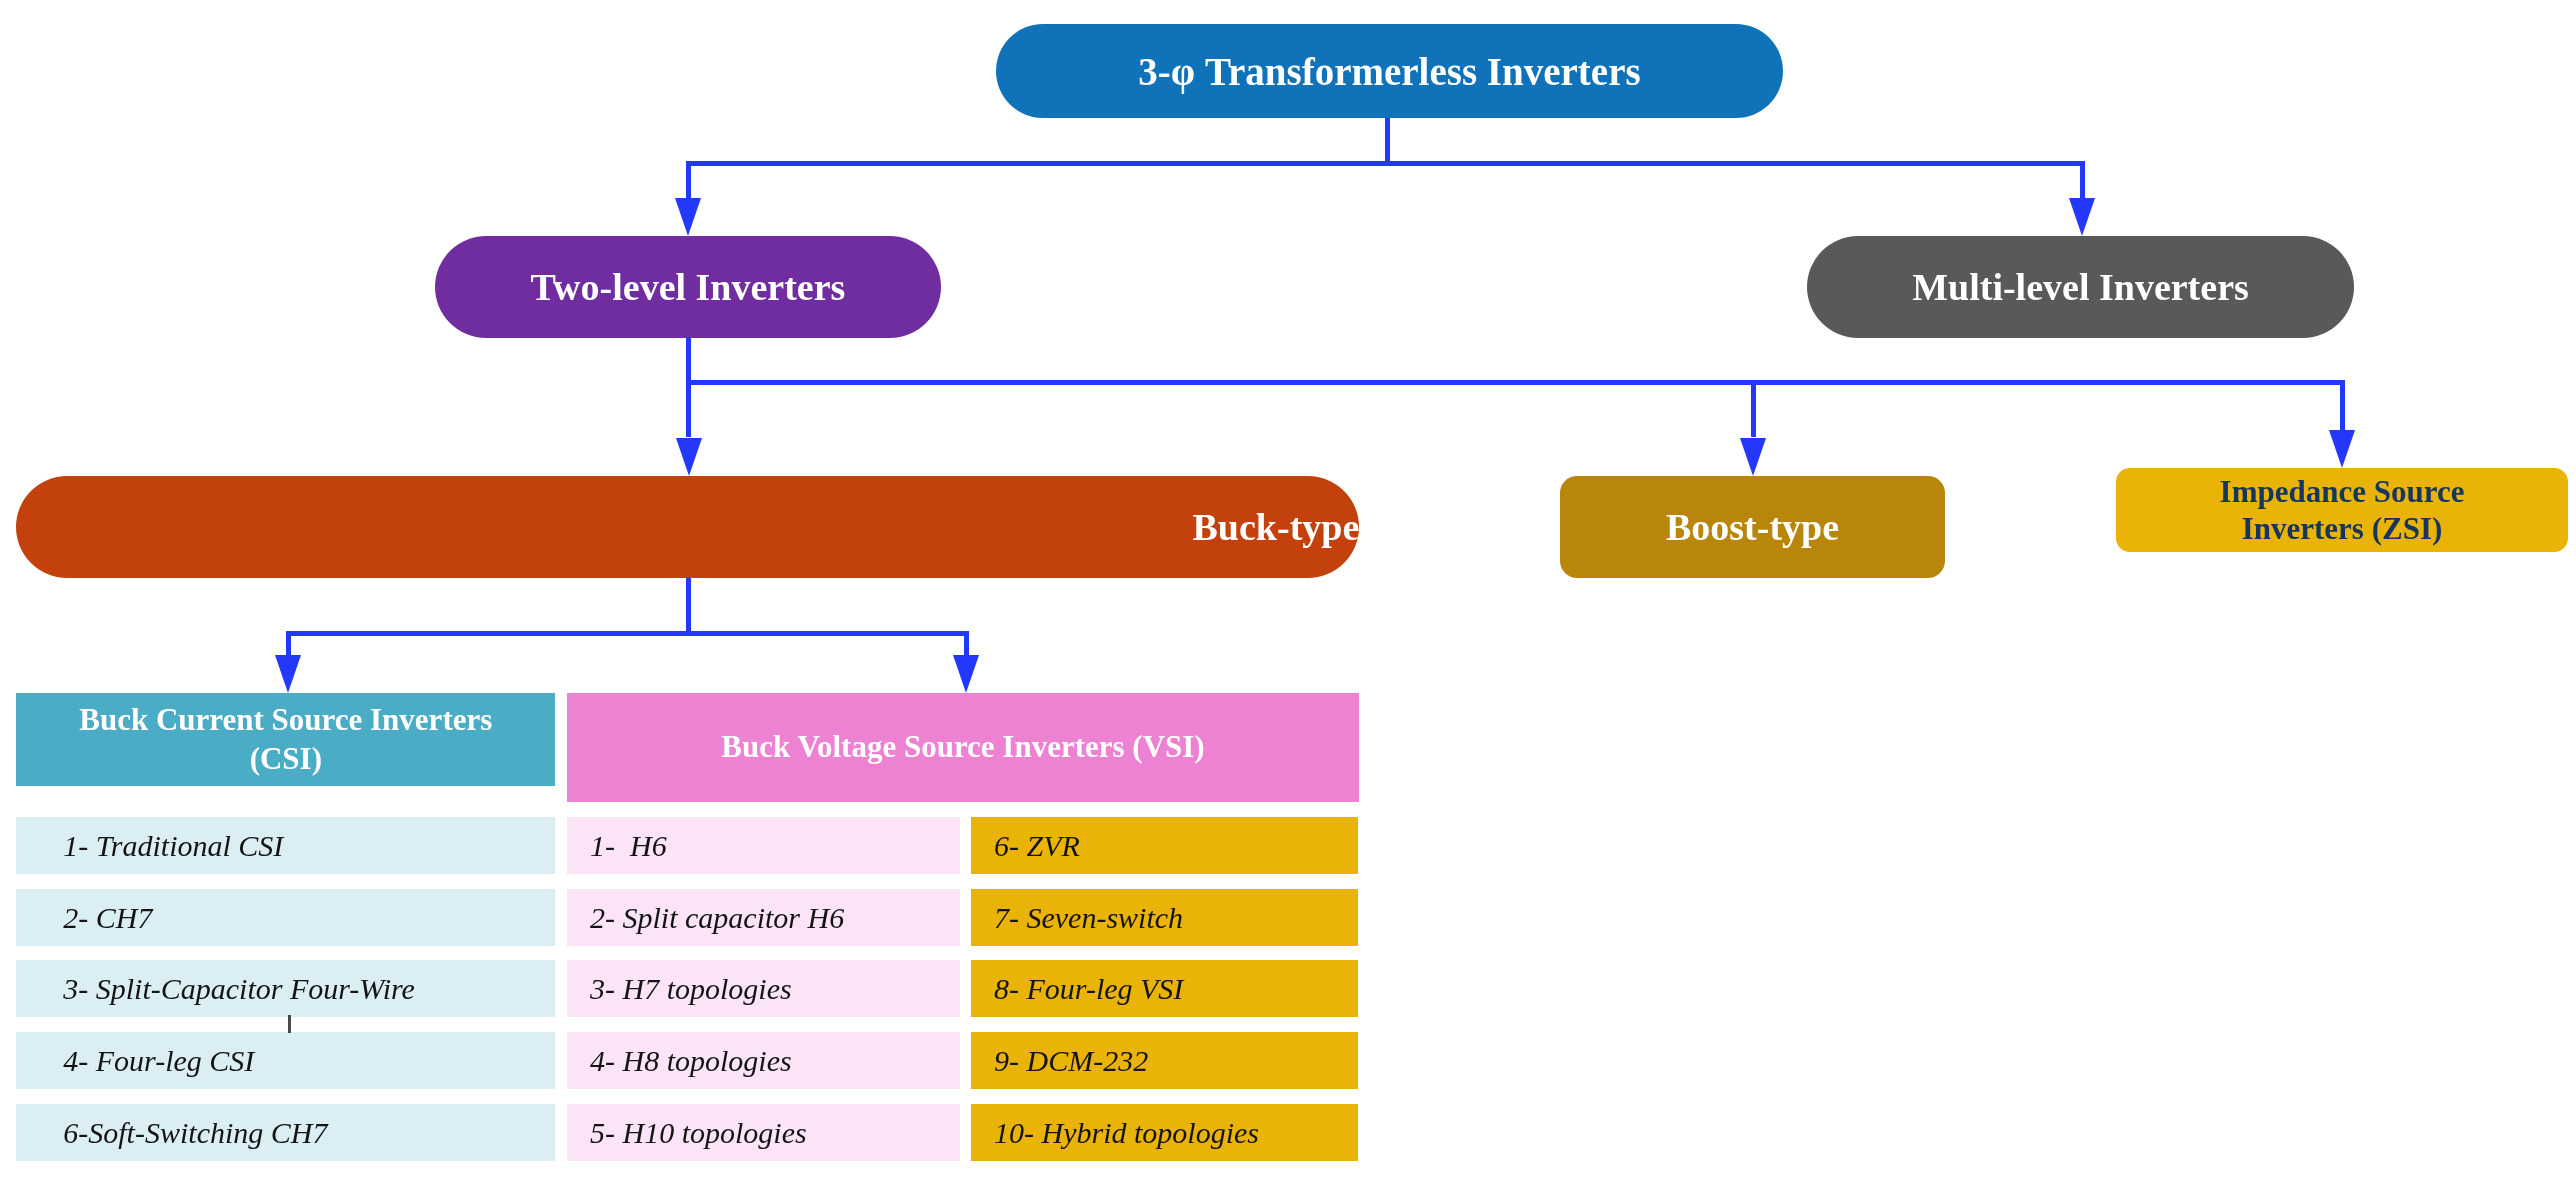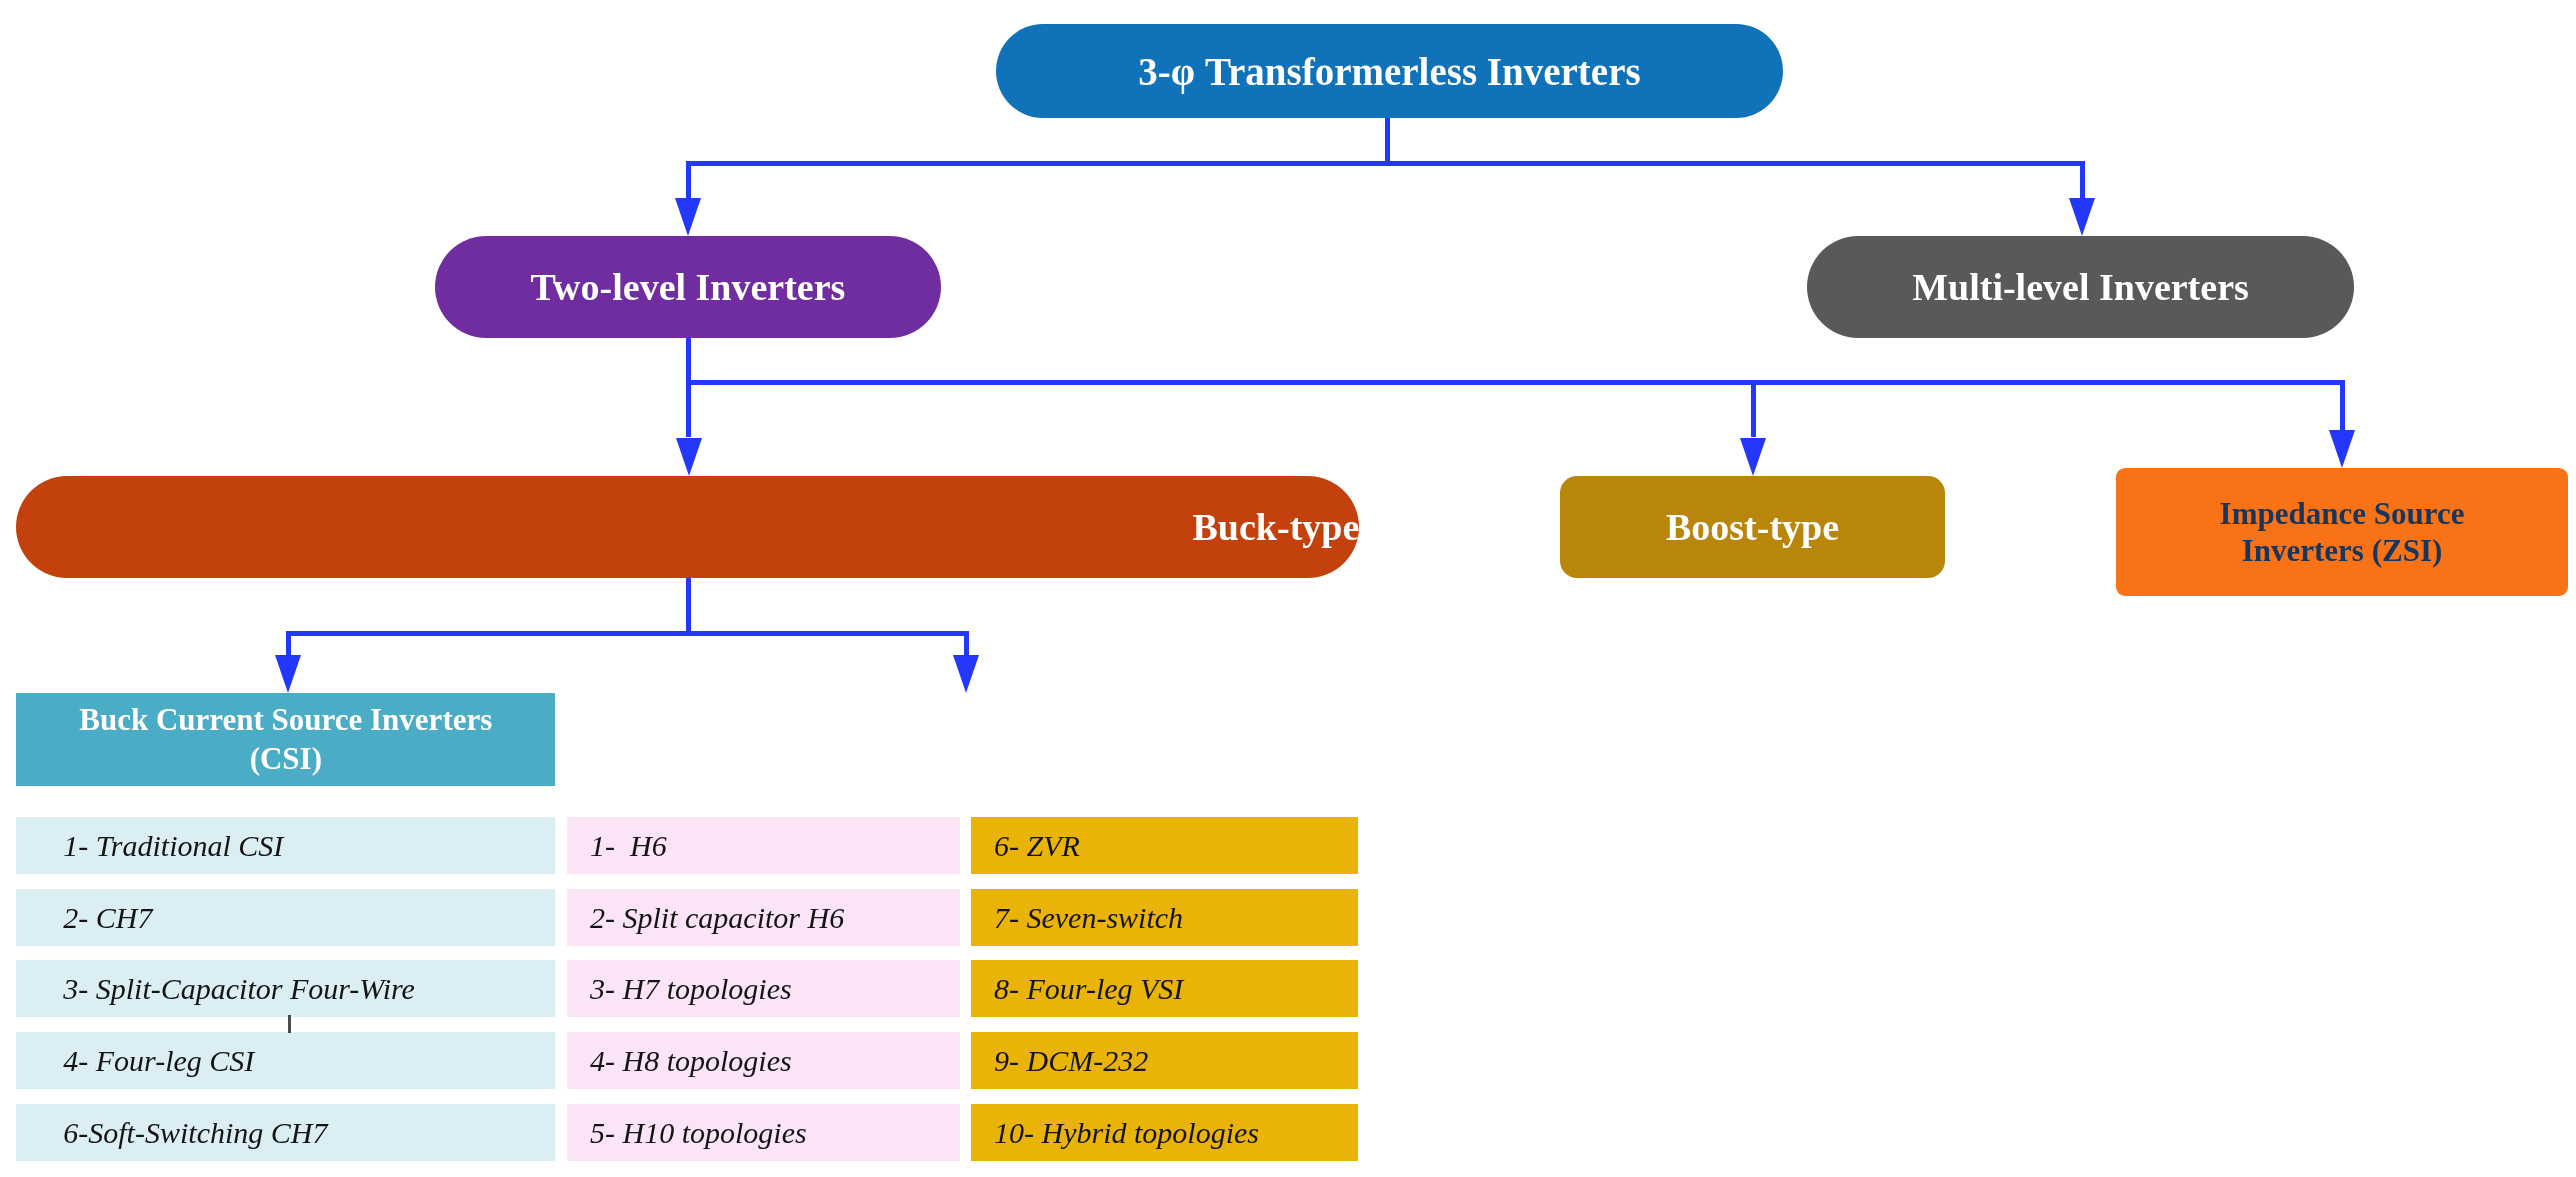--- a/index.html
+++ b/index.html
@@ -49,22 +49,22 @@
   }
   .node-buck {
     left: 16.3px; top: 476px; width: 1343px; height: 102px;
     background: #c2410c; border-radius: 52px; font-size: 38px; justify-content: flex-end;
   }
   .node-boost {
     left: 1560px; top: 476px; width: 385px; height: 102px;
     background: #b8860b; border-radius: 17px; font-size: 38px;
   }
   .node-zsi {
-    left: 2116px; top: 468px; width: 452px; height: 128px;
-    background: #f97316; border-radius: 9px;
+    left: 2116px; top: 468px; width: 452px; height: 84px;
+    background: #eab308; border-radius: 14px;
     color: #17365d; font-size: 31px; line-height: 1.2;
   }
   .node-zsi .label { max-width: 353px; }
 
   
   .thead {
     position: absolute;
     display: flex; align-items: center; justify-content: center;
     text-align: center;
     color: #ffffff; font-weight: bold; font-size: 31px; line-height: 1.25;
@@ -140,20 +140,23 @@
   </div>
 
   <div class="node node-zsi">
     <span class="label">Impedance Source Inverters (ZSI)</span>
   </div>
 
   <div class="thead thead-csi">
     <span class="label">Buck Current Source Inverters (CSI)</span>
   </div>
 
+  <div class="thead thead-vsi">
+    <span class="label">Buck Voltage Source Inverters (VSI)</span>
+  </div>
 
   <div class="row row-csi r0">1- Traditional CSI</div>
   <div class="row row-csi r1">2- CH7</div>
   <div class="row row-csi r2">3- Split-Capacitor Four-Wire</div>
   <div class="row row-csi r3">4- Four-leg CSI</div>
   <div class="row row-csi r4">6-Soft-Switching CH7</div>
 
   <div class="row row-vsi1 r0">1-  H6</div>
   <div class="row row-vsi1 r1">2- Split capacitor H6</div>
   <div class="row row-vsi1 r2">3- H7 topologies</div>

